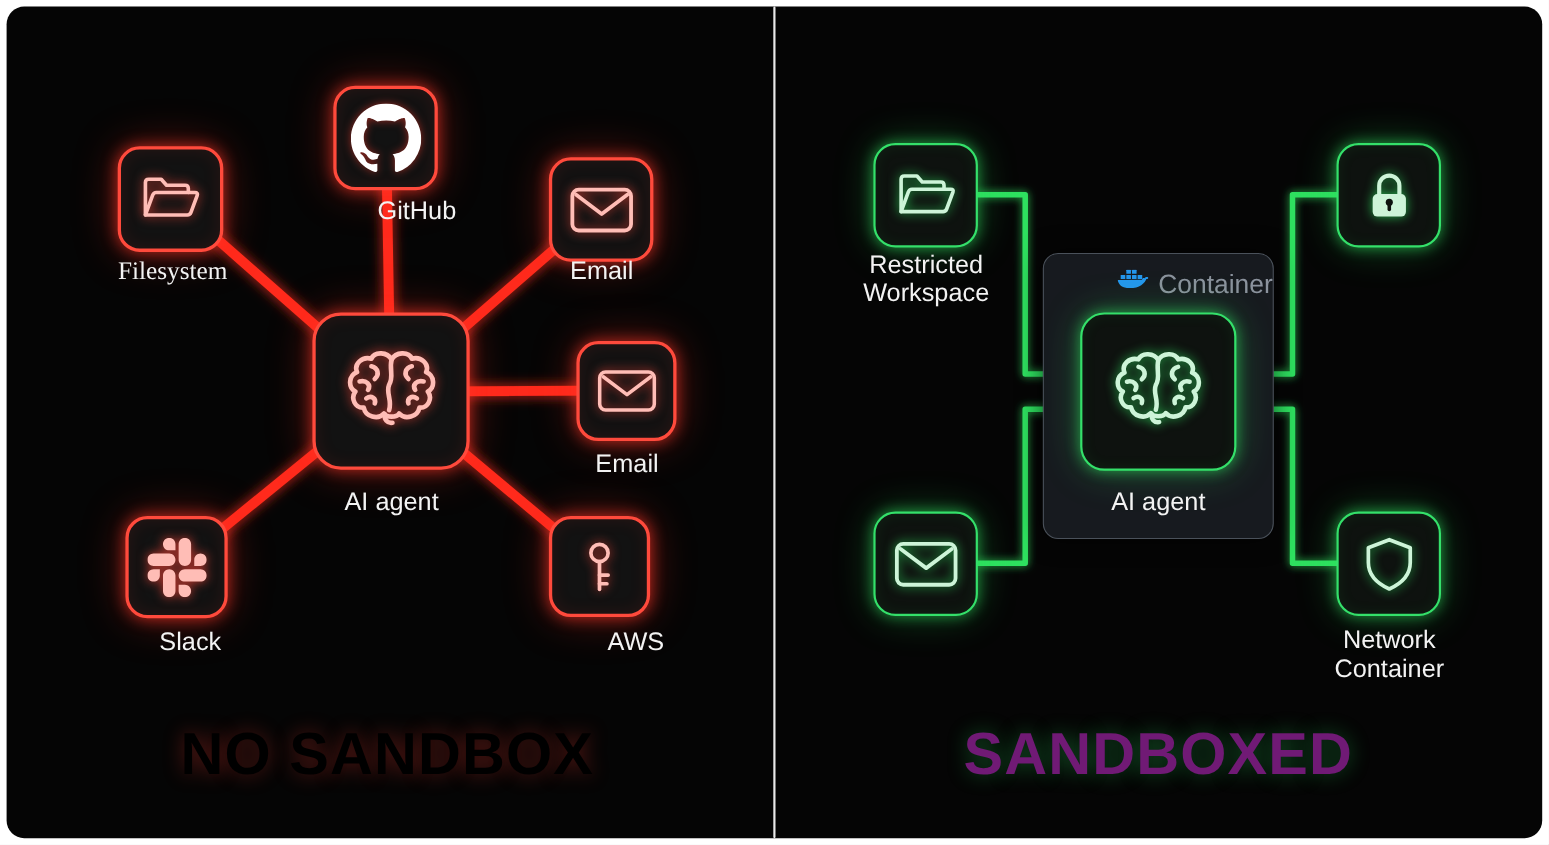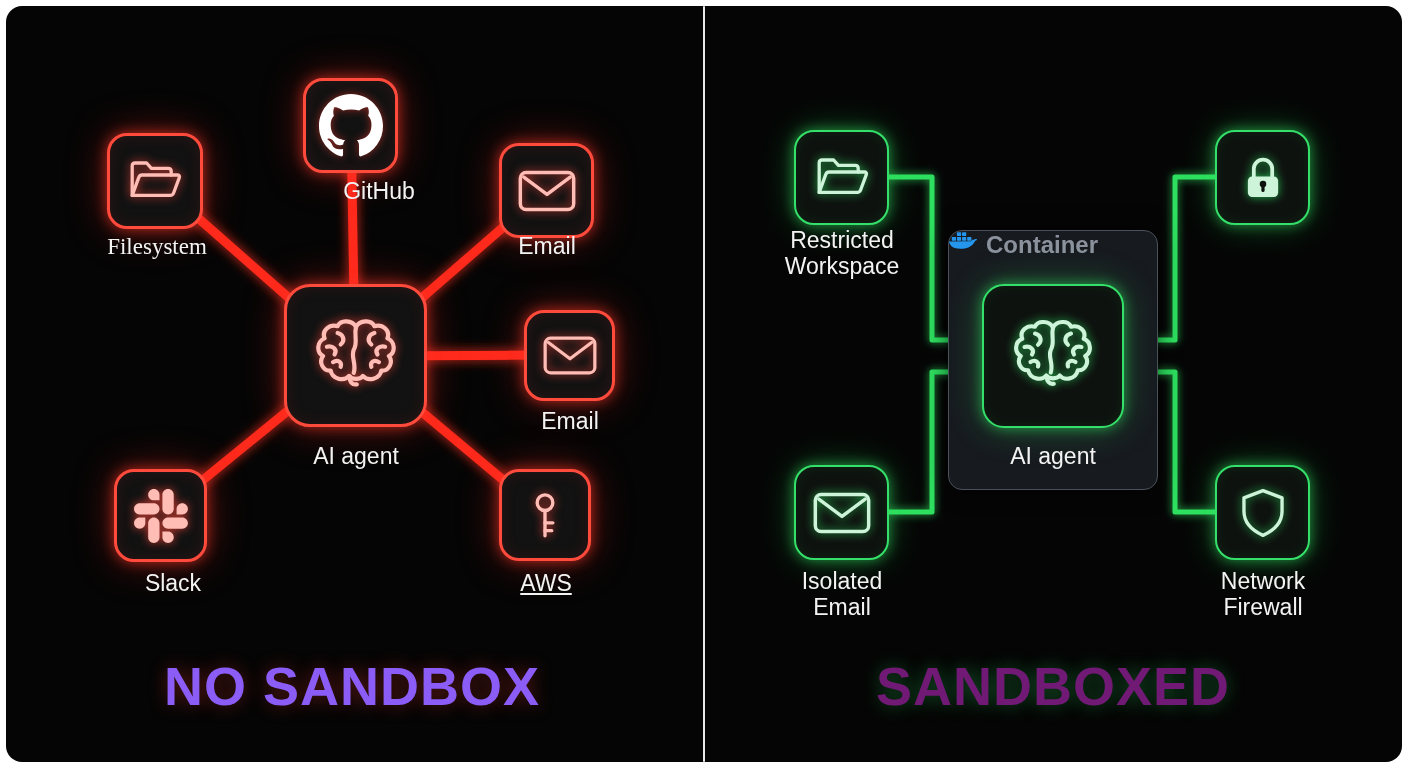--- a/index.html
+++ b/index.html
@@ -34,57 +34,57 @@
   .icon-white{color:#ffffff;filter:drop-shadow(0 0 4px rgba(255,60,45,.55));}
   .nlabel{
     position:absolute;transform:translateX(-50%);color:#f3f3f3;
     font-size:23px;line-height:1.12;text-align:center;white-space:nowrap;
   }
   .nlabel.wrap{white-space:normal;}
   .panel-title{
     position:absolute;transform:translateX(-50%);font-size:54px;font-weight:bold;
     letter-spacing:1px;white-space:nowrap;
   }
-  #title-left{left:352px;top:655px;color:#8b5cf6;text-shadow:0 0 18px rgba(255,59,48,.35);}
+  #title-left{left:352px;top:655px;color:#000000;text-shadow:0 0 18px rgba(255,59,48,.35);}
   #title-right{left:1053px;top:655px;color:#701a75;text-shadow:0 0 18px rgba(44,226,98,.35);}
 
   
   #n-fs {left:107px;top:133px;width:96px;height:96px;}
   #n-gh {left:303px;top:78px;width:95px;height:95px;}
   #n-em1{left:499px;top:143px;width:95px;height:95px;}
   #n-ai {left:284px;top:284px;width:143px;height:143px;border-radius:26px;}
   #n-em2{left:524px;top:310px;width:91px;height:91px;}
   #n-sl {left:114px;top:469px;width:93px;height:93px;}
   #n-aws{left:499px;top:469px;width:92px;height:92px;}
   #l-fs {left:157px;top:234px;font-family:Liberation Serif, serif;}
   #l-gh {left:351px;top:179px;margin-left:28px;}
   #l-em1{left:547px;top:234px;}
   #l-ai {left:356px;top:444px;}
   #l-em2{left:570px;top:409px;}
   #l-sl {left:173px;top:571px;}
-  #l-aws{left:546px;top:571px;text-decoration:underline;}
+  #l-aws{left:578px;top:571px;}
 
   
   #n-rw {left:794px;top:130px;width:95px;height:95px;}
   #n-st {left:1215px;top:130px;width:95px;height:95px;}
   #n-ie {left:794px;top:465px;width:95px;height:95px;}
   #n-nf {left:1215px;top:465px;width:95px;height:95px;}
   #l-rw {left:842px;top:228px;width:175px;}
   #l-st {left:1263px;top:234px;width:120px;}
   #l-ie {left:842px;top:569px;width:120px;}
   #l-nf {left:1263px;top:569px;width:145px;}
 
   #container-box{
     position:absolute;left:948px;top:230px;width:210px;height:260px;
     background:#171a1f;border:1.5px solid #4a515a;border-radius:14px;box-sizing:border-box;
     box-shadow:0 0 22px rgba(0,0,0,.6);
   }
   #container-header{
-    display:flex;align-items:center;justify-content:flex-start;gap:9px;
-    color:#8b929d;font-size:24px;font-weight:bold;
+    display:flex;align-items:center;justify-content:flex-end;gap:9px;
+    padding-top:14px;color:#8b929d;font-size:24px;
   }
   #n-ai2{left:982px;top:284px;width:142px;height:144px;border-radius:22px;}
   #l-ai2{left:1053px;top:444px;}
 </style>
 </head>
 <body>
 
 <div id="stage">
   <div id="dark-area"></div>
 
@@ -253,25 +253,24 @@
   <div class="nlabel" id="l-ai2">AI agent</div>
 
   <div class="node green" id="n-ie">
     <span class="icon-green">
       <svg width="58" height="44" viewBox="0 0 100 72" fill="none" stroke="currentColor" stroke-width="6" stroke-linecap="round" stroke-linejoin="round">
         <rect x="4" y="4" width="92" height="64" rx="10"></rect>
         <path d="M10 12 L50 42 L90 12"></path>
       </svg>
     </span>
   </div>
-  <div class="nlabel wrap" id="l-ie">Isolated Email</div>
 
   <div class="node green" id="n-nf">
     <span class="icon-green">
       <svg width="56" height="56" viewBox="0 0 100 100" fill="none" stroke="currentColor" stroke-width="6" stroke-linecap="round" stroke-linejoin="round">
         <path d="M50 10 L84 23 V47 C84 67 70 81 50 90 C30 81 16 67 16 47 V23 Z"></path>
       </svg>
     </span>
   </div>
-  <div class="nlabel wrap" id="l-nf">Network Firewall</div>
+  <div class="nlabel wrap" id="l-nf">Network Container</div>
 
   <div class="panel-title" id="title-right">SANDBOXED</div>
 </div>
 
 </body></html>

